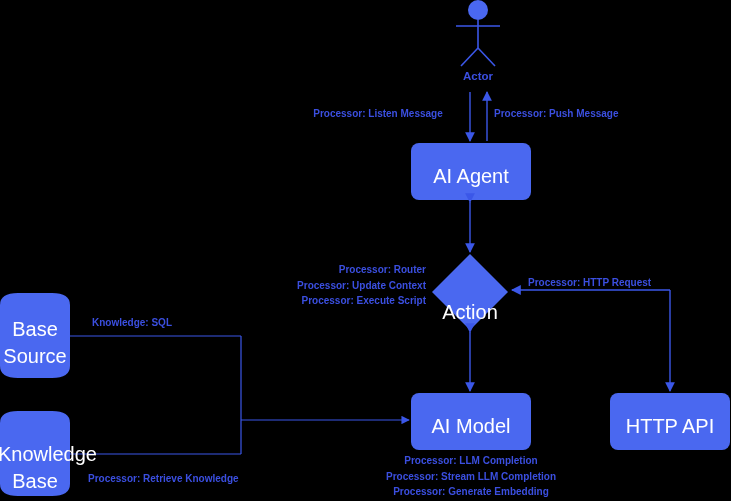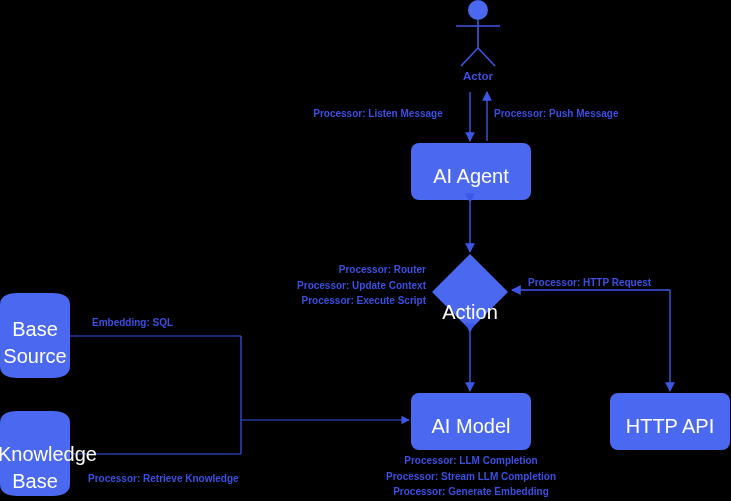--- a/index.html
+++ b/index.html
@@ -129,21 +129,21 @@
   <div class="edge-label" style="left:288px; top:106px; width:180px; text-align:center;">Processor: Listen Message</div>
 
   <div class="edge-label" style="left:494px; top:106px; width:180px; text-align:left;">Processor: Push Message</div>
 
   <div class="edge-label" style="left:246px; top:262px; width:180px; text-align:right;">Processor: Router
 Processor: Update Context
 Processor: Execute Script</div>
 
   <div class="edge-label" style="left:528px; top:275px; width:170px; text-align:left;">Processor: HTTP Request</div>
 
-  <div class="edge-label" style="left:92px; top:315px; width:110px; text-align:left;">Embedding: SQL</div>
+  <div class="edge-label" style="left:92px; top:315px; width:110px; text-align:left;">Knowledge: SQL</div>
 
   <div class="edge-label" style="left:88px; top:471px; width:200px; text-align:left;">Processor: Retrieve Knowledge</div>
 
   <div class="edge-label" style="left:371px; top:453px; width:200px; text-align:center;">Processor: LLM Completion
 Processor: Stream LLM Completion
 Processor: Generate Embedding</div>
 
 </div>
 
 </body></html>

